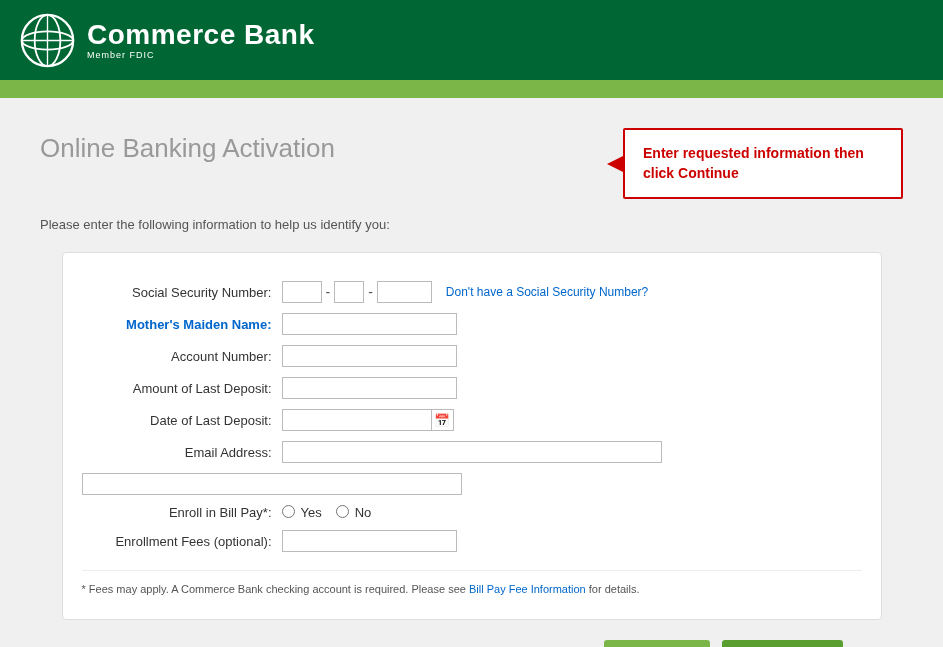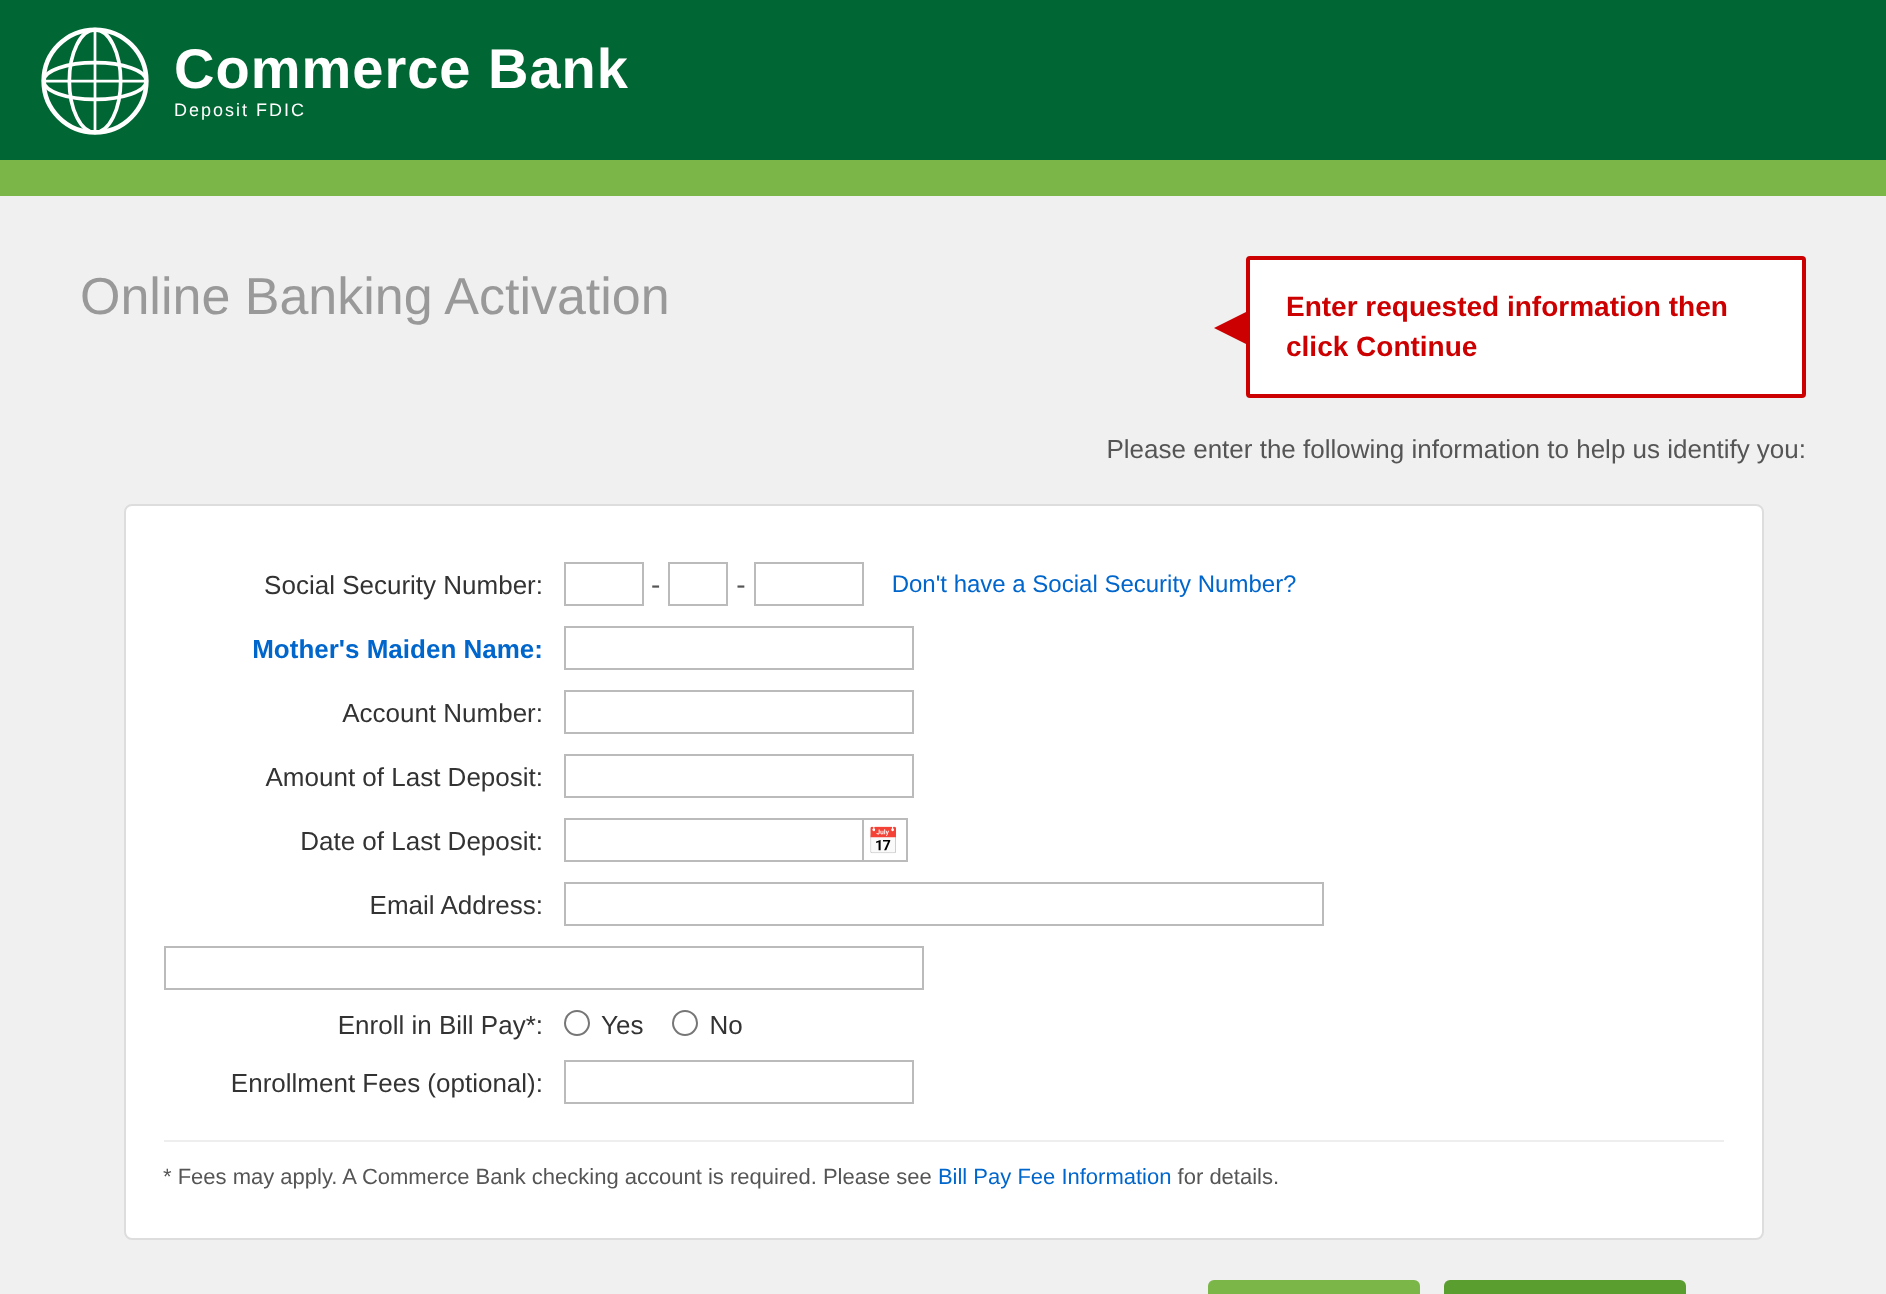--- a/index.html
+++ b/index.html
@@ -89,21 +89,21 @@
       color: #cc0000;
       font-size: 14px;
       font-weight: bold;
       line-height: 1.4;
     }
 
     .subtitle {
       color: #555;
       font-size: 13px;
       margin-bottom: 20px;
-      text-align: right;
+      text-align: left;
     }
 
     
     .form-card {
       background: white;
       border: 1px solid #ddd;
       border-radius: 4px;
       padding: 28px 19px 24px;
       margin: 0 auto;
       max-width: 820px;
@@ -227,21 +227,21 @@
   <div class="header-logo">
     <svg class="globe-icon" viewBox="0 0 60 60" xmlns="http://www.w3.org/2000/svg">
       <circle cx="30" cy="30" r="28" fill="none" stroke="white" stroke-width="2.5"></circle>
       <ellipse cx="30" cy="30" rx="14" ry="28" fill="none" stroke="white" stroke-width="2"></ellipse>
       <ellipse cx="30" cy="30" rx="28" ry="10" fill="none" stroke="white" stroke-width="2"></ellipse>
       <line x1="2" y1="30" x2="58" y2="30" stroke="white" stroke-width="1.5"></line>
       <line x1="30" y1="2" x2="30" y2="58" stroke="white" stroke-width="1.5"></line>
     </svg>
     <div class="bank-name-block">
       <span class="bank-name">Commerce Bank</span>
-      <span class="member-fdic">Deposit FDIC</span>
+      <span class="member-fdic">Member FDIC</span>
     </div>
   </div>
 </header>
 
 <div class="accent-bar"></div>
 
 <div class="main-content">
 
   <div class="page-title-row">
     <h1 class="page-title">Online Banking Activation</h1>

